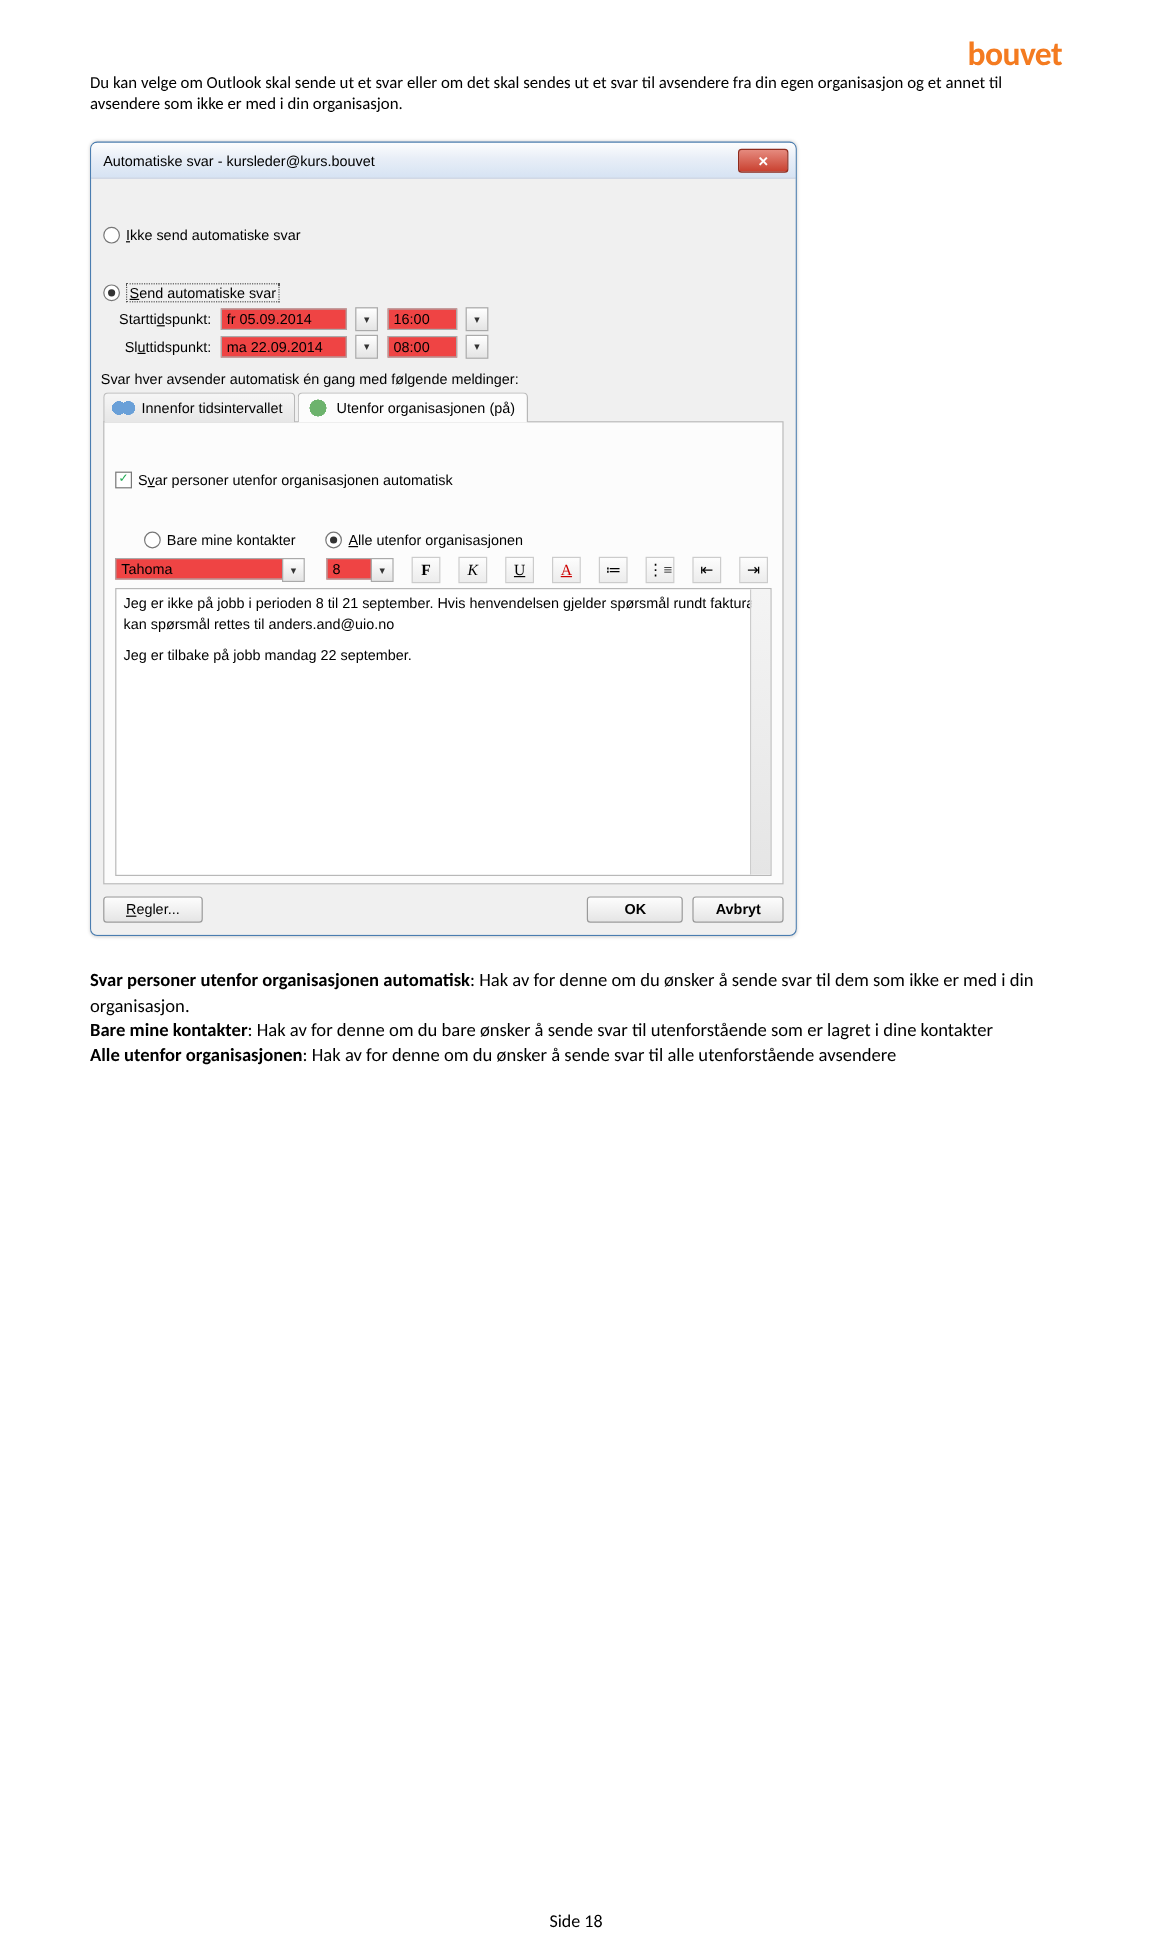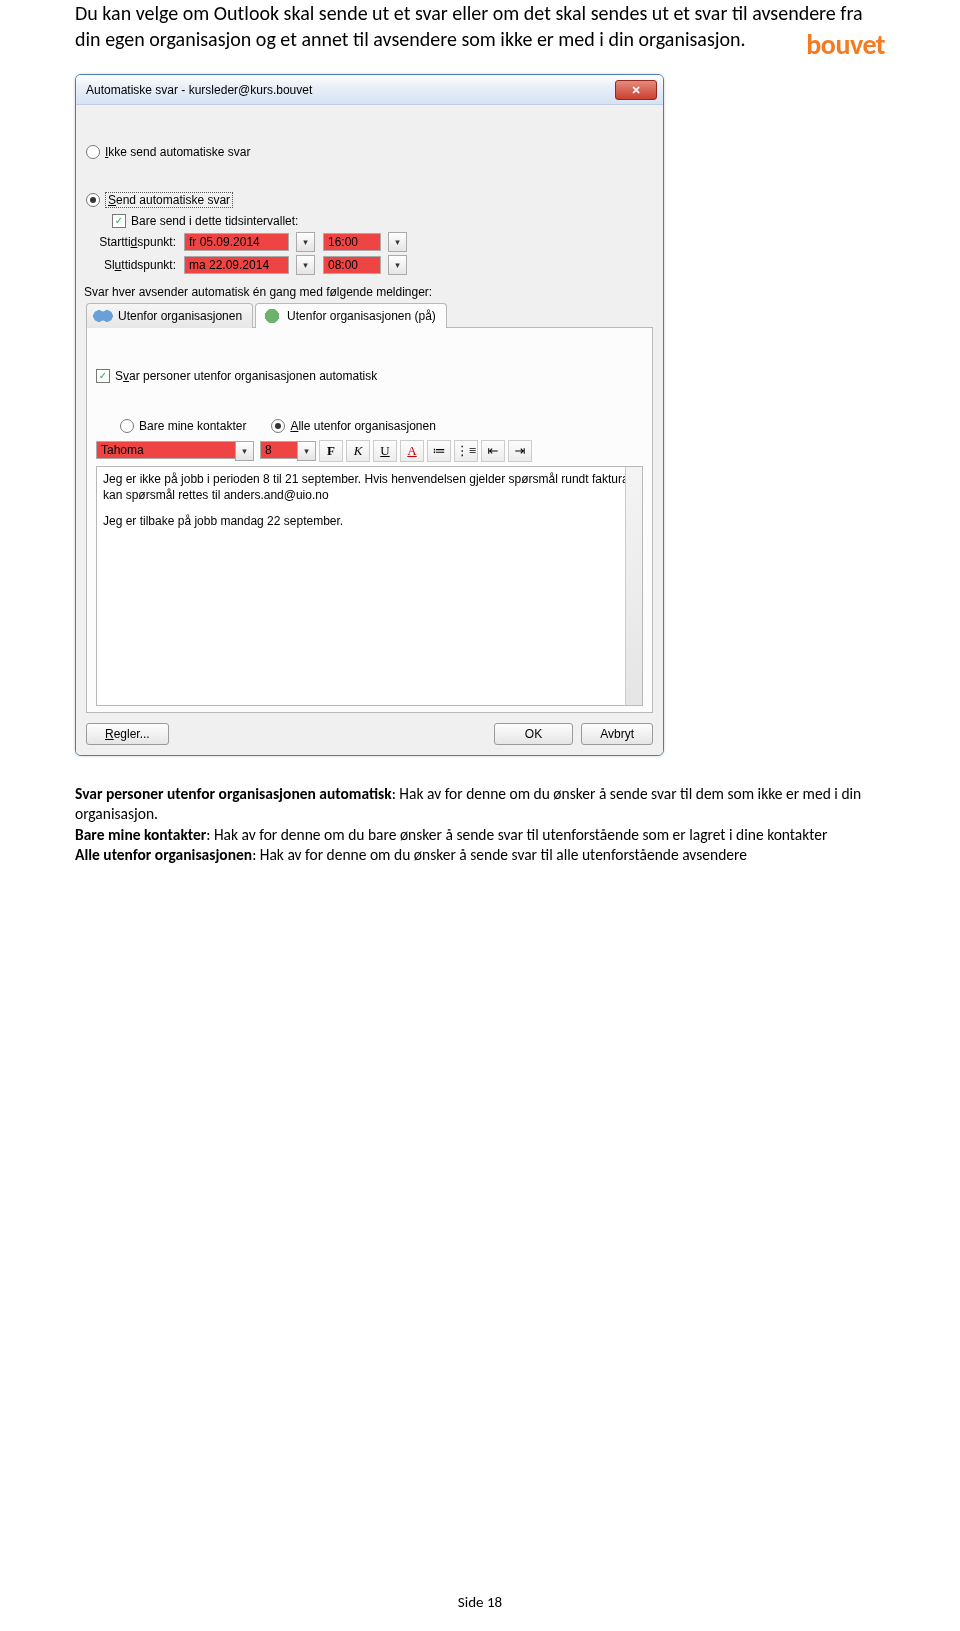--- a/index.html
+++ b/index.html
@@ -21,22 +21,23 @@
   .logo {
     position: absolute;
     top: 27px;
     right: 75px;
     font-weight: bold;
     font-size: 28px;
     color: #f47b20;
     letter-spacing: -0.5px;
   }
   .intro {
+    padding-top: 60px;
     line-height: 1.3;
-    font-size: 20px;
+    font-size: 14px;
   }
   .dialog {
     margin-top: 22px;
     width: 587px;
     border: 1px solid #4a7db0;
     border-radius: 6px;
     font-family: "Segoe UI", Tahoma, sans-serif;
     font-size: 12px;
     background: #f0f0f0;
     color: #000;
@@ -93,21 +94,21 @@
   }
   .tab.inactive{ background:linear-gradient(#f6f6f6,#e6e6e6);}
   .tab.active{ background:#fcfcfc; position:relative; z-index:2;}
   .tab .tabicon{ width:20px; height:16px; display:inline-block; }
   .tabicon.org{ background: radial-gradient(circle at 6px 8px,#6aa0d8 35%, transparent 36%), radial-gradient(circle at 14px 8px,#6aa0d8 35%, transparent 36%);}
   .tabicon.globe{ background: radial-gradient(circle,#6db36d 55%, transparent 56%);}
   .tab-pane{
     border:1px solid #b8b8b8; background:#fcfcfc; padding:9px 9px 6px 9px; margin-top:-1px;
   }
   .sub-radio-row{ display:flex; gap:25px; align-items:center; margin:3px 0 6px 24px;}
-  .fmt-bar{ display:flex; align-items:center; gap:0; margin-top:2px;}
+  .fmt-bar{ display:flex; align-items:center; gap:12px; margin-top:2px;}
   .fmt-bar .combo{ display:flex; }
   .fmt-bar .font-inp{ width:140px;}
   .fmt-bar .size-inp{ width:38px; margin-left:6px;}
   .fmt-btn{
     width:22px; height:20px; border:1px solid #ccc; margin-left:3px;
     display:inline-flex; align-items:center; justify-content:center;
     background:linear-gradient(#fdfdfd,#ececec);
     font-family: "Times New Roman", serif; font-size:13px;
   }
   .msg-area{
@@ -120,21 +121,21 @@
   .dlg-footer{
     display:flex; justify-content:space-between; align-items:center;
     padding-top:10px;
   }
   .btn{
     border:1px solid #9a9a9a; border-radius:3px;
     background:linear-gradient(#fdfdfd,#e5e5e5);
     padding:3px 18px; font-size:12px; font-family:inherit;
   }
   .btn.ok{ padding:3px 30px;}
-  .footer-right{ display:flex; gap:8px;}
+  .footer-right{ display:flex; gap:8px;font-weight:bold;}
   .after-text{ margin-top:28px; font-size:15.5px; line-height:1.32;}
   .after-text p{ margin:0 0 0 0;}
   .pagenum{
     position:absolute; bottom:20px; left:0; right:0; text-align:center; font-size:15px;
   }
   .u { text-decoration: underline; }
 </style>
 </head>
 <body>
 
@@ -151,24 +152,20 @@
     <div class="dlg-body">
       <div class="radio-row">
         <span class="radio"></span>
         <span><span class="u">I</span><span id="r1">kke send automatiske svar</span></span>
       </div>
       <div class="radio-row">
         <span class="radio checked"></span>
         <span class="sel-highlight"><span class="u">S</span><span id="r2">end automatiske svar</span></span>
       </div>
 
-      <div class="chk-row indent1" style="margin-top:4px">
-        <span class="chk checked"></span>
-        <span>Bare send i dette tidsintervallet:</span>
-      </div>
 
       <div class="time-row indent2">
         <span class="lbl"><span id="stlbl">Startti<span class="u">d</span>spunkt:</span></span>
         <span class="inp date">fr 05.09.2014</span>
           <span class="combo-btn">▾</span>
         <span class="inp time">16:00</span>
           <span class="combo-btn">▾</span>
       </div>
       <div class="time-row indent2">
         <span class="lbl"><span id="enlbl">Sl<span class="u">u</span>ttidspunkt:</span></span>
@@ -176,21 +173,21 @@
           <span class="combo-btn">▾</span>
         <span class="inp time">08:00</span>
           <span class="combo-btn">▾</span>
       </div>
 
       <div class="section-lbl">Svar hver avsender automatisk én gang med følgende meldinger:</div>
 
       <div class="tabs">
         <div class="tab inactive">
           <span class="tabicon org"></span>
-          <span>Utenfor organisasjonen</span>
+          <span>Innenfor tidsintervallet</span>
         </div>
         <div class="tab active">
           <span class="tabicon globe"></span>
           <span>Utenfor organisasjonen (på)</span>
         </div>
       </div>
 
       <div class="tab-pane">
         <div class="chk-row">
           <span class="chk checked"></span>

